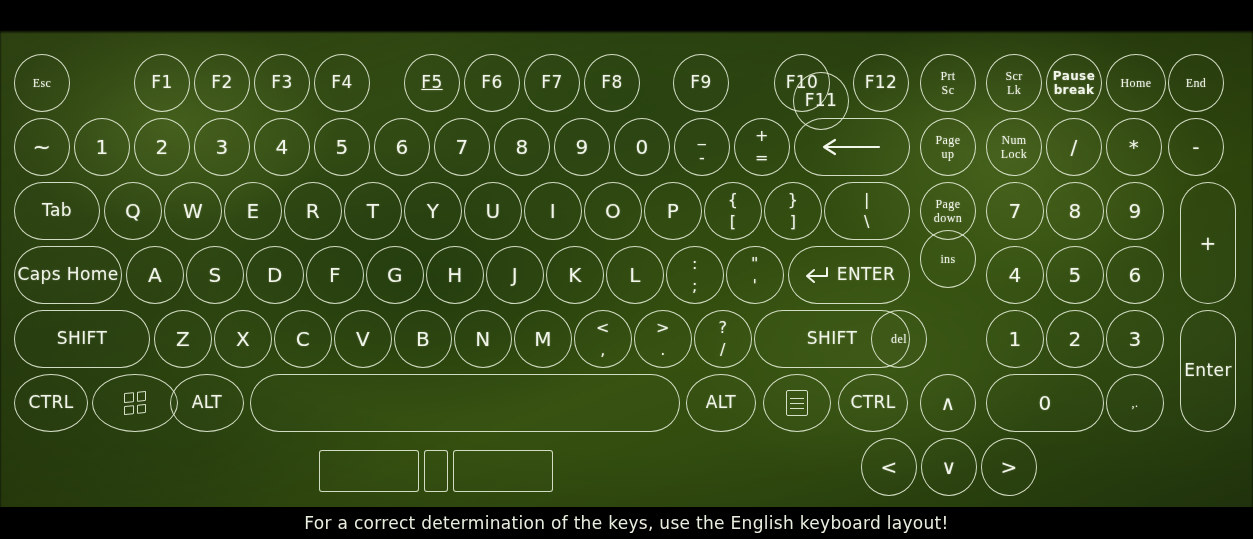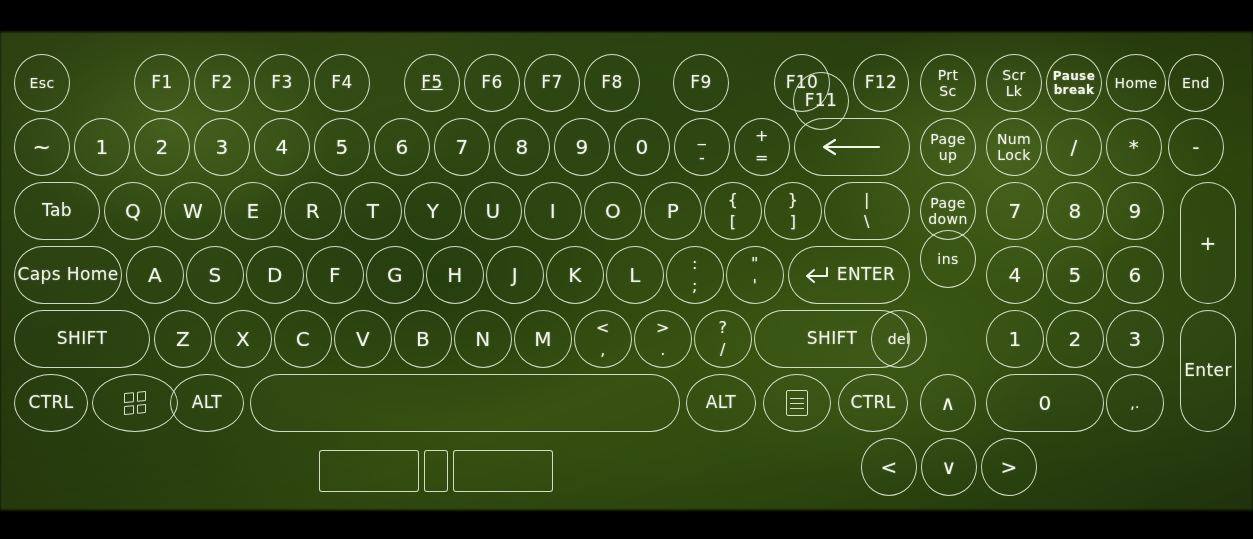--- a/index.html
+++ b/index.html
@@ -57,21 +57,21 @@
     letter-spacing: 0.4px;
     white-space: pre-line;
     text-shadow: 0 0 2px rgba(255,255,255,0.35);
     user-select: none;
   }
   .key.round  { border-radius: 50%; }
   .key.pill   { border-radius: 999px; }
   .key.blank  { border-radius: 3px; }
   .sz-lg  { font-size: 20px; }
   .sz-md  { font-size: 17px; }
-  .sz-sm  { font-size: 14px; }
+  .sz-sm  { font-size: 12px; font-family: Liberation Serif, serif; }
   .sz-xs  { font-size: 12px; }
   .sz-sym { font-size: 22px; }
   .stack {
     flex-direction: column;
     justify-content: center;
     gap: 1px;
   }
   .stack > span { display: block; }
   .dual {
     flex-direction: column;
@@ -270,14 +270,17 @@
       <div>
         <div class="key blank sz-md" style="left: 319px; top: 450px; width: 100px; height: 42px;"></div>
         <div class="key blank sz-md" style="left: 424px; top: 450px; width: 24px; height: 42px;"></div>
         <div class="key blank sz-md" style="left: 453px; top: 450px; width: 100px; height: 42px;"></div>
         <div class="key round sz-lg" style="left: 861px; top: 438px; width: 56px; height: 58px;"><span>&lt;</span></div>
         <div class="key round sz-lg" style="left: 921px; top: 438px; width: 56px; height: 58px;"><span>∨</span></div>
         <div class="key round sz-lg" style="left: 981px; top: 438px; width: 56px; height: 58px;"><span>&gt;</span></div>
       </div>
     </div>
 
+  <div id="caption-bar">
+    <div id="caption-text">For a correct determination of the keys, use the English keyboard layout!</div>
+  </div>
 
 </div>
 
 </body></html>

